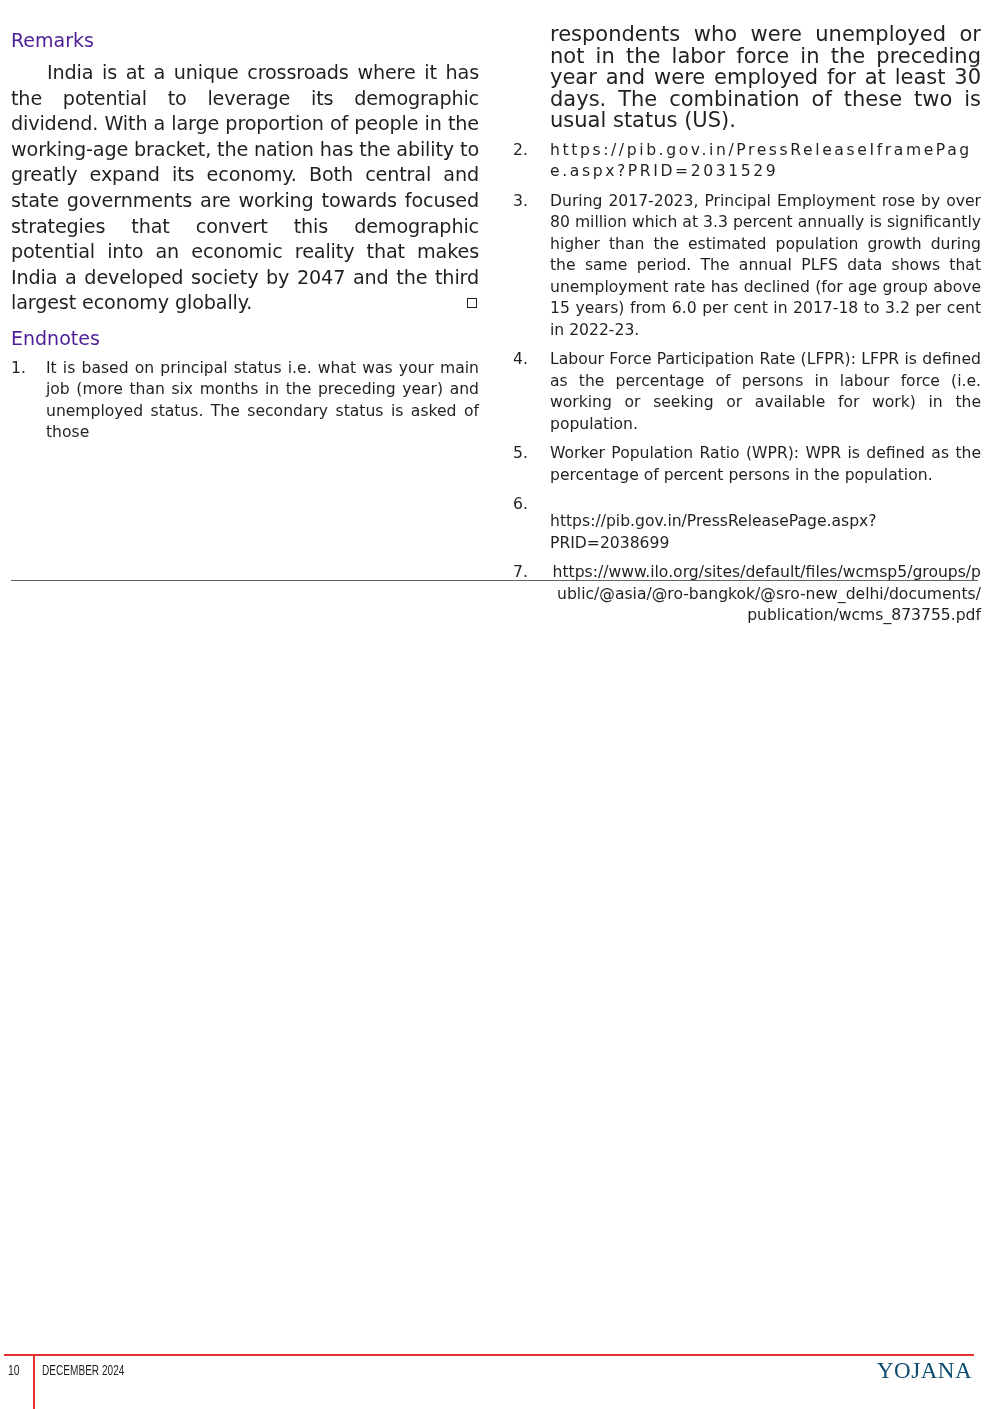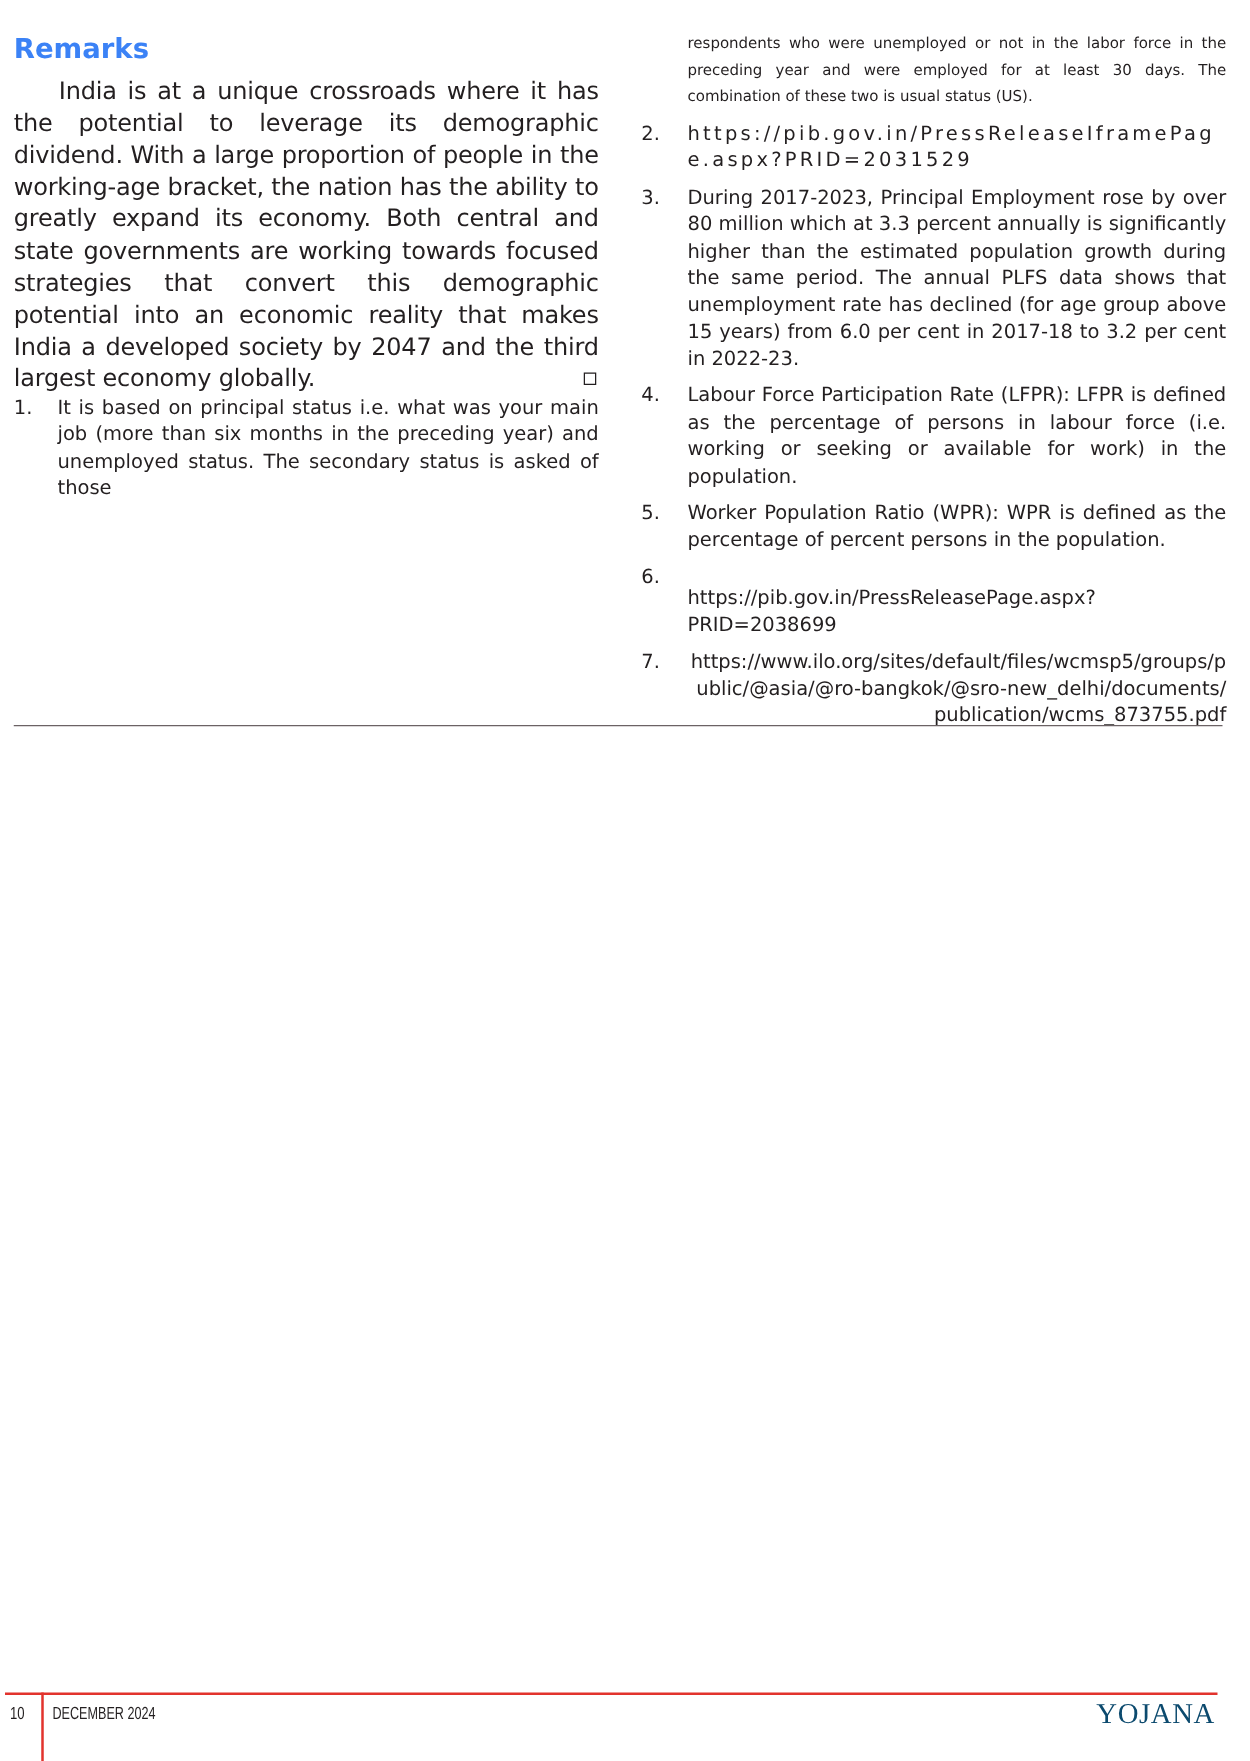--- a/index.html
+++ b/index.html
@@ -9,38 +9,38 @@
   }
   .col-left {
     position: absolute; left: 11px; top: 20px; width: 468px;
   }
   .body-text {
     font-size: 19.2px; line-height: 25.6px; text-align: justify; margin: 0;
     letter-spacing: -0.15px;
   }
   .indent { text-indent: 36px; }
   .heading {
-    color: #3b82f6; font-weight: bold; font-size: 22px; line-height: 24px;
+    color: #4c1d95; font-weight: normal; font-size: 19px; line-height: 24px;
     margin: 8px 0 8px 0;
   }
   .end-marker {
     display: inline-block; width: 10px; height: 10px; border: 1.5px solid #231f20;
     box-sizing: border-box; float: right; margin-top: 8px; margin-right: 2px;
   }
   .note {
     display: flex; font-size: 15.6px; line-height: 21.5px; margin: 0;
   }
   .note .num { width: 35px; flex: none; }
   .note .txt { flex: 1; text-align: justify; }
   .col-right {
     position: absolute; left: 513px; top: 24px; width: 468px;
   }
   .col-right .note { margin-bottom: 8px; }
   .col-right .note .num { width: 37px; }
-  .cont { padding-left: 37px; font-size: 12px; line-height: 21.5px; text-align: justify; margin: 0 0 8px 0; }
+  .cont { padding-left: 37px; font-size: 21px; line-height: 21.5px; text-align: justify; margin: 0 0 8px 0; }
   .spaced { letter-spacing: 2.6px; }
   .rule {
     position: absolute; left: 11px; top: 580px; width: 967px; height: 1px;
     background: #6b6264;
   }
   .footer-rule {
     position: absolute; left: 4px; top: 1354px; width: 970px; height: 2px;
     background: #e2332d;
   }
   .footer-vline {
@@ -61,20 +61,21 @@
     position: absolute; right: 28px; top: 1358px; font-size: 23px;
     font-family: "Liberation Serif", serif; color: #0c4a6e; letter-spacing: 0.5px;
   }
 </style>
 </head>
 <body>
 
 <div class="col-left">
   <div class="heading">Remarks</div>
   <p class="body-text indent"><span>India is at a unique crossroads where it has the potential to leverage its demographic dividend. With a large proportion of people in the working-age bracket, the nation has the ability to greatly expand its economy. Both central and state governments are working towards focused strategies that convert this demographic potential into an economic reality that makes India a developed society by 2047 and  the third largest economy globally.</span><span class="end-marker"></span></p>
+  <div class="heading" style="margin-top:10px;">Endnotes</div>
   <div class="note">
     <span class="num">1.</span>
     <span class="txt">It is based on principal status i.e. what was your main job (more than six months in the preceding year) and unemployed status. The secondary status is asked of those</span>
   </div>
 </div>
 
 <div class="col-right">
   <p class="cont">respondents who were unemployed or not in the labor force in the preceding year and were employed for at least 30 days. The combination of these two is usual status (US).</p>
 
   <div class="note">

